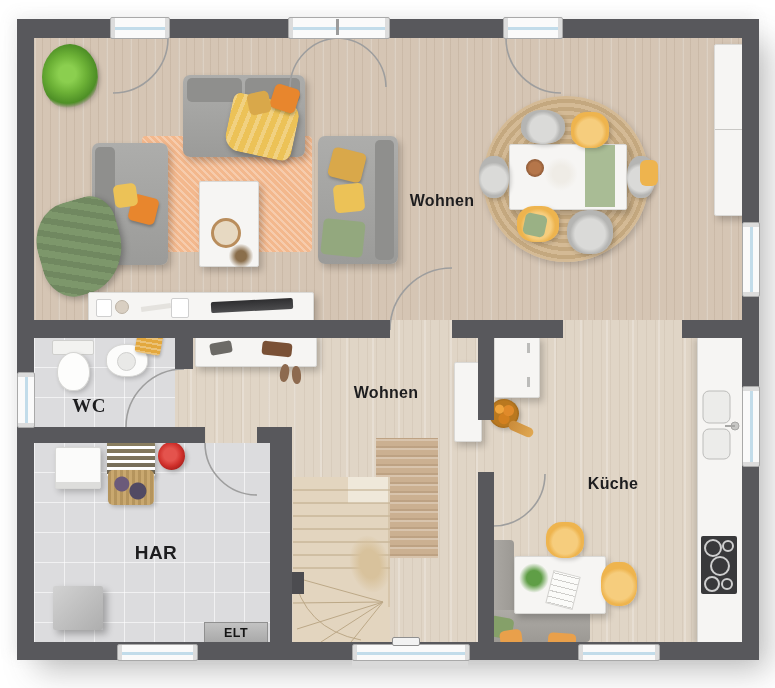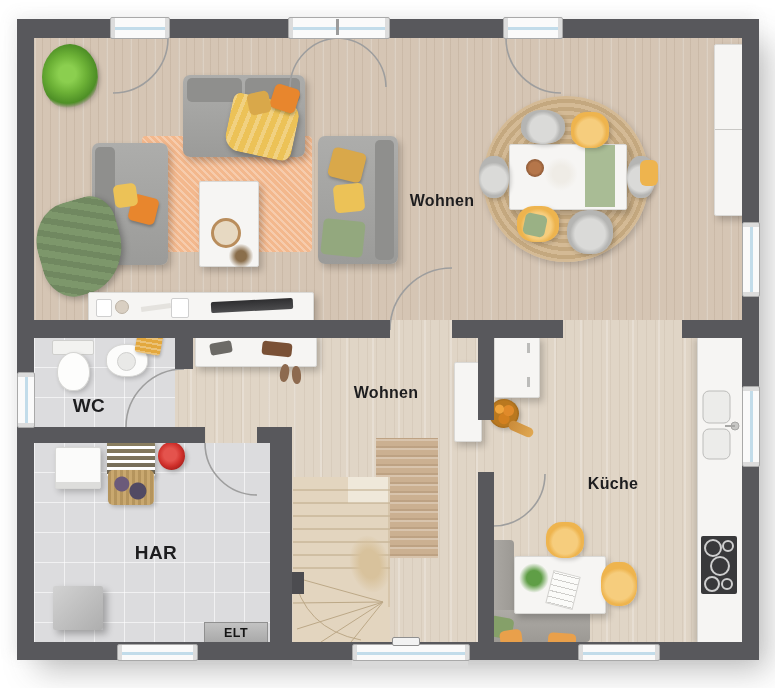--- a/index.html
+++ b/index.html
@@ -248,16 +248,16 @@
   <div class="winV" style="left:17px;top:372px;width:16px;height:54px;"></div>
   <div class="winH" style="left:117px;top:644px;width:79px;height:15px;"></div>
   <div class="winH" style="left:578px;top:644px;width:80px;height:15px;"></div>
   <div class="abs" style="left:352px;top:660px;width:116px;height:8px;background:#d9d9d9;"></div>
   <div class="winH" style="left:352px;top:644px;width:116px;height:15px;"></div>
   <div class="abs" style="left:392px;top:637px;width:26px;height:7px;background:#f2f2f2;border:1px solid #8f8f8f;border-radius:2px;"></div>
 
   <div class="lbl lbl-room" style="left:442px;top:201px;">Wohnen</div>
   <div class="lbl lbl-room" style="left:386px;top:393px;">Wohnen</div>
   <div class="lbl lbl-room" style="left:613px;top:484px;">Küche</div>
-  <div class="lbl lbl-small" style="left:89px;top:406px;">WC</div>
+  <div class="lbl lbl-small" style="left:89px;top:406px;font-family:Liberation Serif, serif;">WC</div>
   <div class="lbl lbl-small" style="left:156px;top:553px;">HAR</div>
 
 </div>
 
 </body></html>

